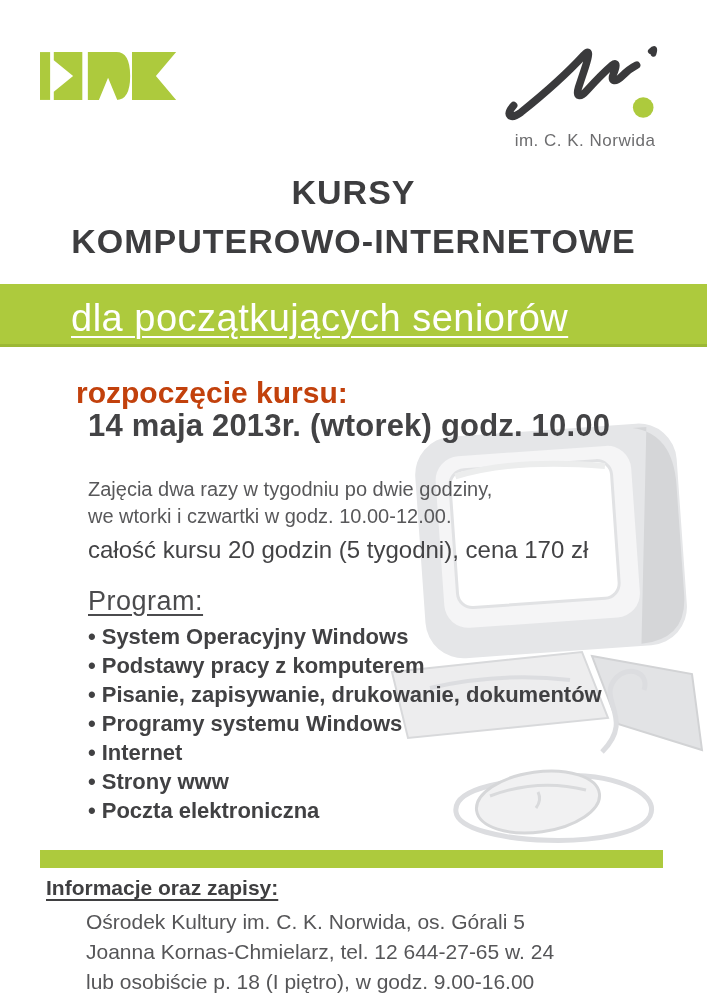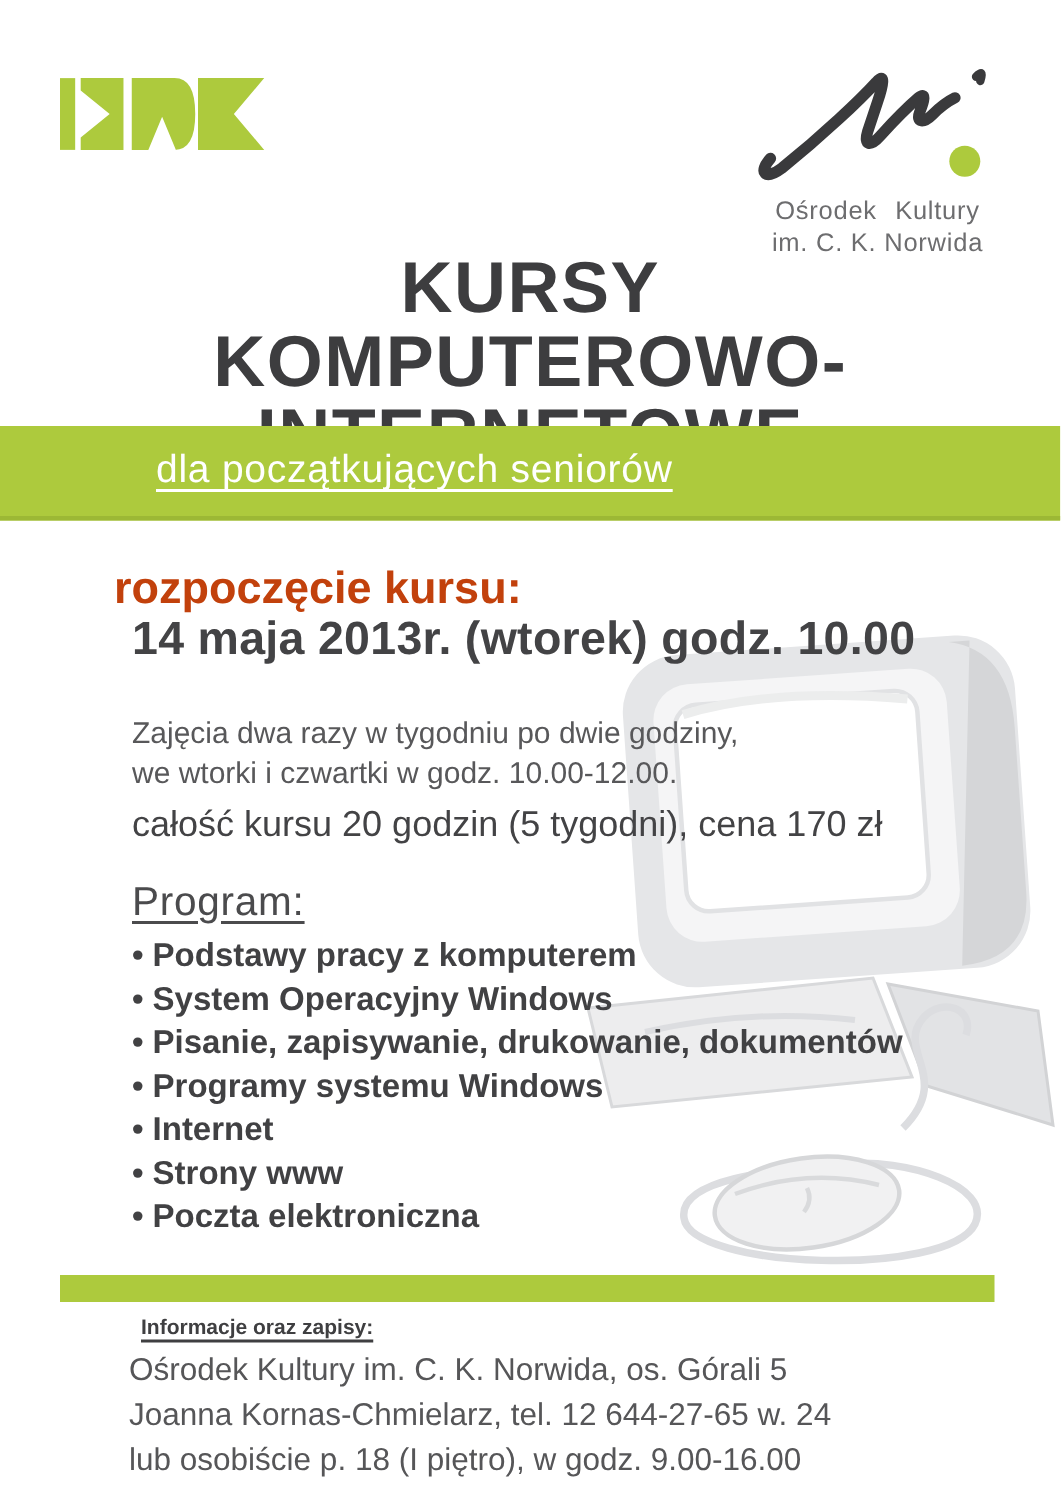--- a/index.html
+++ b/index.html
@@ -12,45 +12,45 @@
     color:#3f3f41;
   }
   
   .krk-logo{position:absolute;left:40px;top:50px;width:138px;height:52px;}
   .org-logo{position:absolute;right:32px;top:38px;width:180px;text-align:center;}
   .org-logo svg{display:block;margin:0 auto;}
   .org-line{font-size:17px;color:#6d6d6f;line-height:21px;letter-spacing:.5px;}
   .org-line.w{word-spacing:7px;}
   
   .title{position:absolute;left:0;top:168px;width:707px;text-align:center;
-         font-weight:bold;color:#3d3d3f;line-height:49px;font-size:48px;letter-spacing:1px;}
+         font-weight:bold;color:#3d3d3f;line-height:49px;font-size:34px;letter-spacing:1px;}
   
   .banner{position:absolute;left:0;top:284px;width:707px;height:63px;
           border-bottom:3px solid #9cb835;box-sizing:border-box;}
-  .banner-text{position:absolute;left:104px;top:13px;color:#ffffff;font-size:26px;
+  .banner-text{position:absolute;left:71px;top:13px;color:#ffffff;font-size:38px;
                text-decoration:underline;text-underline-offset:5px;text-decoration-thickness:2px;
                letter-spacing:.5px;}
   .start-label{position:absolute;left:76px;top:376px;font-size:30px;font-weight:bold;color:#c2410c;z-index:2;}
   .start-date{position:absolute;left:88px;top:408px;font-size:31px;font-weight:bold;color:#434345;z-index:2;letter-spacing:.2px;}
   .schedule{position:absolute;left:88px;top:476px;font-size:20px;color:#58585a;line-height:27px;z-index:2;}
   .summary{position:absolute;left:88px;top:536px;font-size:24px;font-weight:normal;color:#434345;z-index:2;}
   
   .program-heading{position:absolute;left:88px;top:586px;font-size:27px;color:#4b4b4d;z-index:2;
                    text-decoration:underline;text-underline-offset:4px;letter-spacing:.5px;}
   .program-list{position:absolute;left:88px;top:622px;margin:0;padding:0;list-style:none;z-index:2;}
   .program-list li{font-size:22px;font-weight:bold;color:#414143;line-height:29px;}
   .bullet{margin-right:6px;}
   
   .computer-art{position:absolute;left:390px;top:420px;width:317px;height:425px;z-index:1;}
   
   .footer-bar{position:absolute;left:40px;top:850px;width:623px;height:18px;}
   .contact{position:absolute;left:46px;top:876px;z-index:2;}
-  .contact-heading{font-size:14px;font-weight:bold;color:#3f3f41;
+  .contact-heading{font-size:21px;font-weight:bold;color:#3f3f41;
                    text-decoration:underline;text-underline-offset:4px;text-decoration-thickness:2px;
-                   margin-bottom:7px;margin-left:48px;}
+                   margin-bottom:7px;}
   .contact-line{font-size:21px;color:#565658;line-height:30px;margin-left:40px;}
 </style>
 </head>
 <body>
 
 <div class="page">
 
   <svg class="computer-art" viewBox="0 0 317 425" xmlns="http://www.w3.org/2000/svg" aria-hidden="true">
     <g transform="rotate(-4 160 120)">
       <rect x="30" y="10" width="262" height="222" rx="38" fill="#e5e6e8"></rect>
@@ -77,21 +77,20 @@
       <path d="M100,0 H148 L126,26 L148,52 H100 Z"></path>
     </g>
   </svg>
 
   <div class="org-logo">
     <svg width="170" height="92" viewBox="0 0 180 98" xmlns="http://www.w3.org/2000/svg" aria-hidden="true">
       <path d="M14,72 c-9,10 -4,16 8,7 c30,-24 56,-49 67,-61 c7,-8 5,2 1,14 l-7,21 c-3,10 2,11 9,3 c10,-11 20,-21 27,-27 c6,-5 4,3 1,10 c-3,8 3,8 9,2 c5,-5 10,-9 16,-12" fill="none" stroke="#3a3a3c" stroke-width="8" stroke-linecap="round" stroke-linejoin="round"></path>
       <path d="M160,14 q6,-6 3,3" fill="none" stroke="#3a3a3c" stroke-width="6" stroke-linecap="round"></path>
       <circle class="dot-green" cx="152" cy="74" r="11" fill="#adca3d"></circle>
     </svg>
-    <div class="org-line w">Ośrodek Kultury</div>
     <div class="org-line">im. C. K. Norwida</div>
   </div>
 
   <div class="title">
     <div>KURSY</div>
     <div>KOMPUTEROWO-INTERNETOWE</div>
   </div>
 
   <div class="banner bg-green" style="background: rgb(173, 202, 61);">
     <span class="banner-text">dla początkujących seniorów</span>
@@ -100,22 +99,22 @@
   <div class="start-label">rozpoczęcie kursu:</div>
   <div class="start-date">14 maja 2013r. (wtorek) godz. 10.00</div>
   <div class="schedule">
     <div>Zajęcia dwa razy w tygodniu po dwie godziny,</div>
     <div>we wtorki i czwartki w godz. 10.00-12.00.</div>
   </div>
   <div class="summary">całość kursu 20 godzin (5 tygodni), cena 170 zł</div>
 
   <div class="program-heading">Program:</div>
   <ul class="program-list">
+    <li><span class="bullet">•</span><span>System Operacyjny Windows</span></li>
     <li><span class="bullet">•</span><span>Podstawy pracy z komputerem</span></li>
-    <li><span class="bullet">•</span><span>System Operacyjny Windows</span></li>
     <li><span class="bullet">•</span><span>Pisanie, zapisywanie, drukowanie, dokumentów</span></li>
     <li><span class="bullet">•</span><span>Programy systemu Windows</span></li>
     <li><span class="bullet">•</span><span>Internet</span></li>
     <li><span class="bullet">•</span><span>Strony www</span></li>
     <li><span class="bullet">•</span><span>Poczta elektroniczna</span></li>
   </ul>
 
   <div class="footer-bar bg-green" style="background: rgb(173, 202, 61);"></div>
   <div class="contact">
     <div class="contact-heading">Informacje oraz zapisy:</div>

